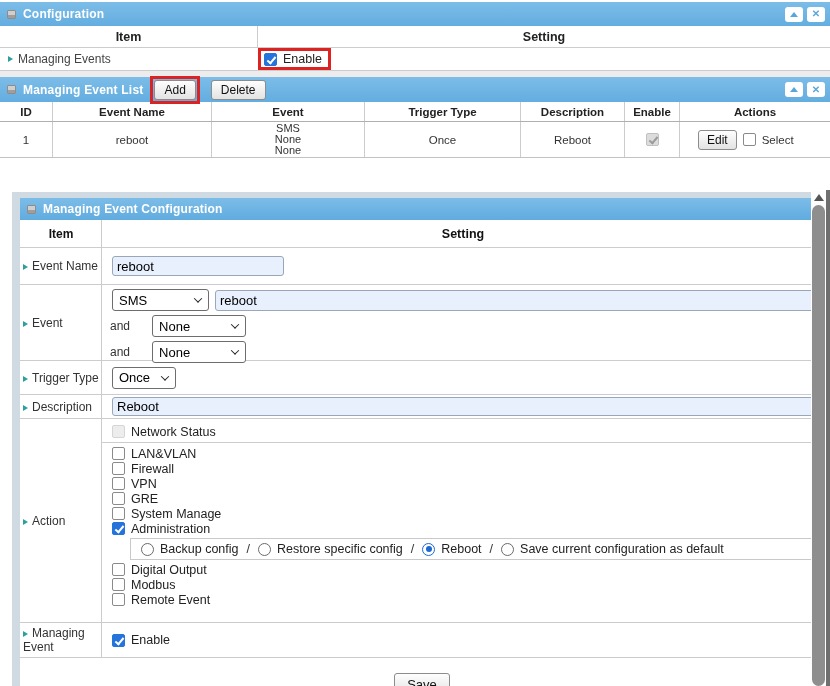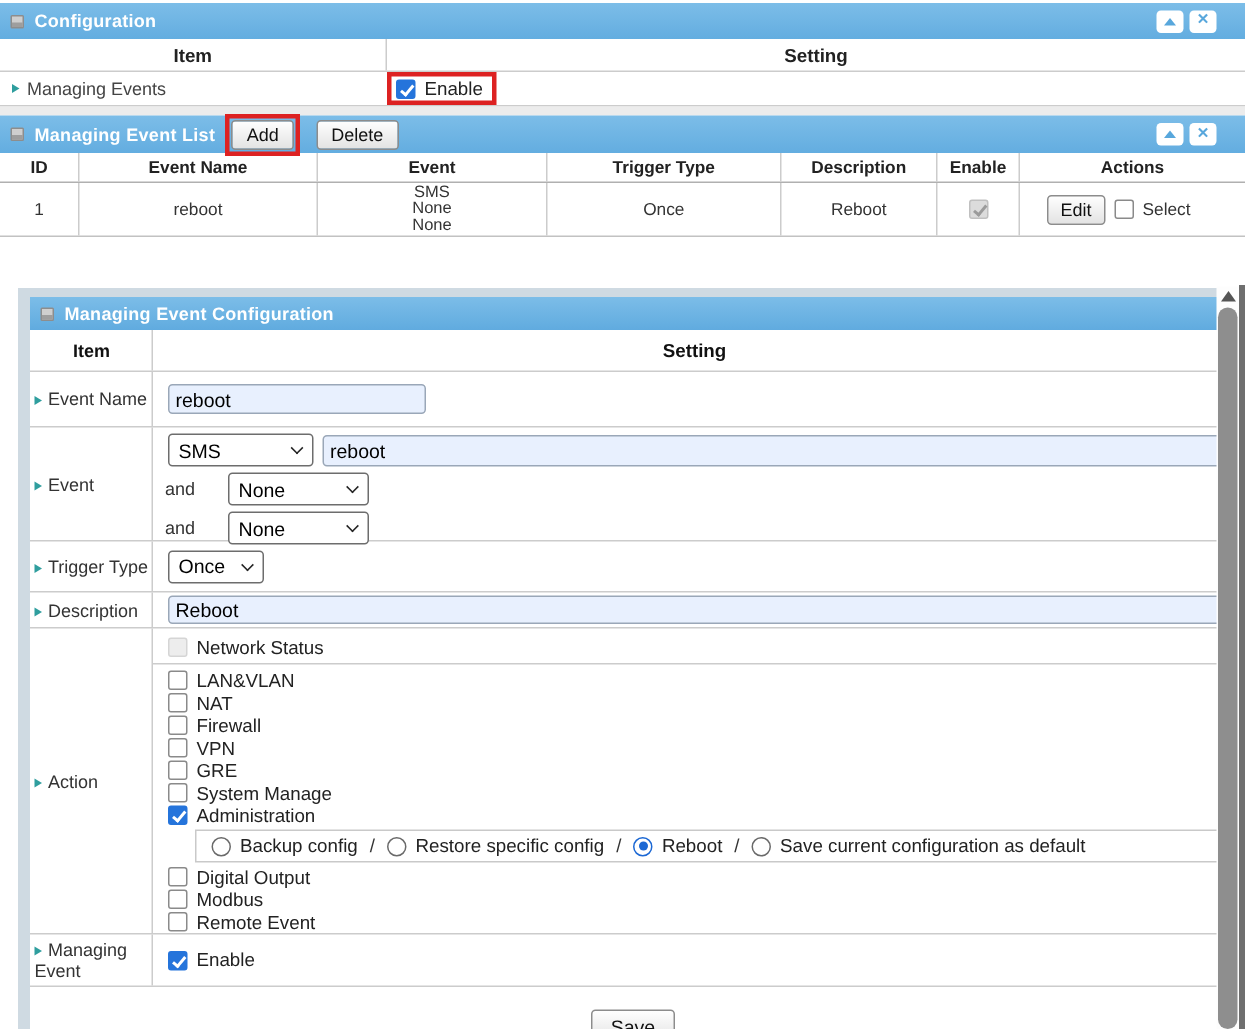--- a/index.html
+++ b/index.html
@@ -1,21 +1,21 @@
 <!DOCTYPE html>
 <html><head>
 <meta charset="utf-8">
 <style>
   * { box-sizing:border-box; margin:0; padding:0; }
   html,body { background:#fff; }
   body { font-family:"Liberation Sans", sans-serif; }
   #stage { position:relative; width:830px; height:686px; background:#fff; overflow:hidden; color:#222; font-size:12px; }
 
   
-  .bluebar { height:24px; background:linear-gradient(#7cbde8,#63ade0); display:flex; align-items:center; padding:0 19px 0 7px; gap:7px; }
+  .bluebar { height:24px; background:linear-gradient(#7cbde8,#63ade0); display:flex; align-items:center; padding:0 5px 0 7px; gap:7px; }
   .bartitle { color:#fff; font-weight:bold; font-size:12px; letter-spacing:.2px; }
   .sqicon { width:9px; height:9px; background:#cfcfcf; border:1px solid #8d8d8d; border-radius:1px; box-shadow:inset 0 -3px 0 #9e9e9e; flex:0 0 auto; }
   .barbtns { margin-left:auto; display:flex; gap:4px; }
   .winbtn { width:18px; height:15px; background:#fff; border-radius:3px; color:#58a7dc; display:flex; align-items:center; justify-content:center; font-weight:bold; font-size:10px; line-height:1; }
   .tri-up { width:0; height:0; border-left:4px solid transparent; border-right:4px solid transparent; border-bottom:5px solid #58a7dc; }
 
   
   .teal-tri { width:0; height:0; border-top:3.5px solid transparent; border-bottom:3.5px solid transparent; border-left:5px solid #2f9e9e; display:inline-block; margin-right:5px; flex:0 0 auto; }
   .btn { display:inline-flex; align-items:center; justify-content:center; background:linear-gradient(#fefefe,#e3e3e3); border:1px solid #8c8c8c; border-radius:3px; font-size:12px; color:#111; padding:0 9px; height:20px; white-space:nowrap; }
   .cb { width:13px; height:13px; border:1px solid #8a8a8a; border-radius:2px; background:#fff; display:inline-block; position:relative; flex:0 0 auto; }
@@ -255,24 +255,20 @@
             <span class="cb disabled"></span>
             <span>Network Status</span>
           </div>
           <div class="ns-sep"></div>
           <div class="ckline">
               <span class="cb"></span>
               <span>LAN&amp;VLAN</span>
             </div>
           <div class="ckline">
               <span class="cb"></span>
-              <span>NAT</span>
-            </div>
-          <div class="ckline">
-              <span class="cb"></span>
               <span>Firewall</span>
             </div>
           <div class="ckline">
               <span class="cb"></span>
               <span>VPN</span>
             </div>
           <div class="ckline">
               <span class="cb"></span>
               <span>GRE</span>
             </div>

